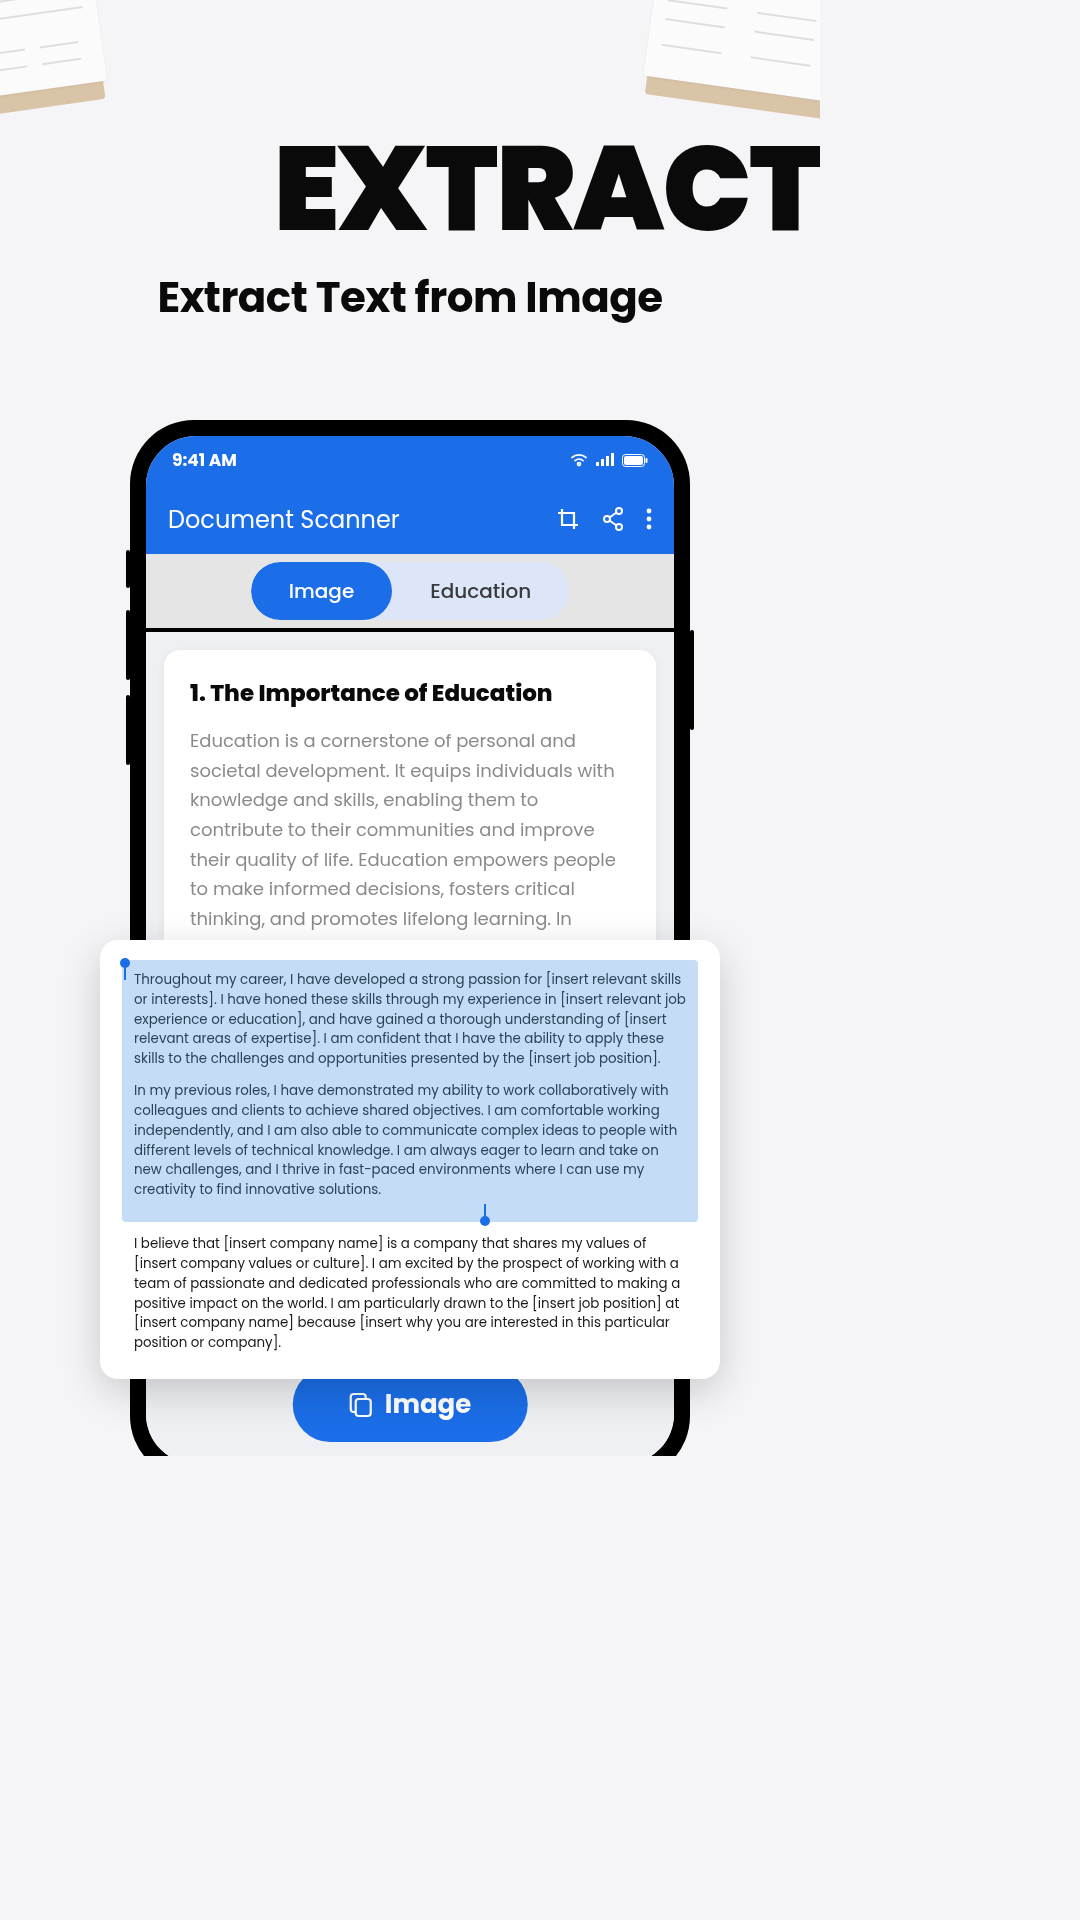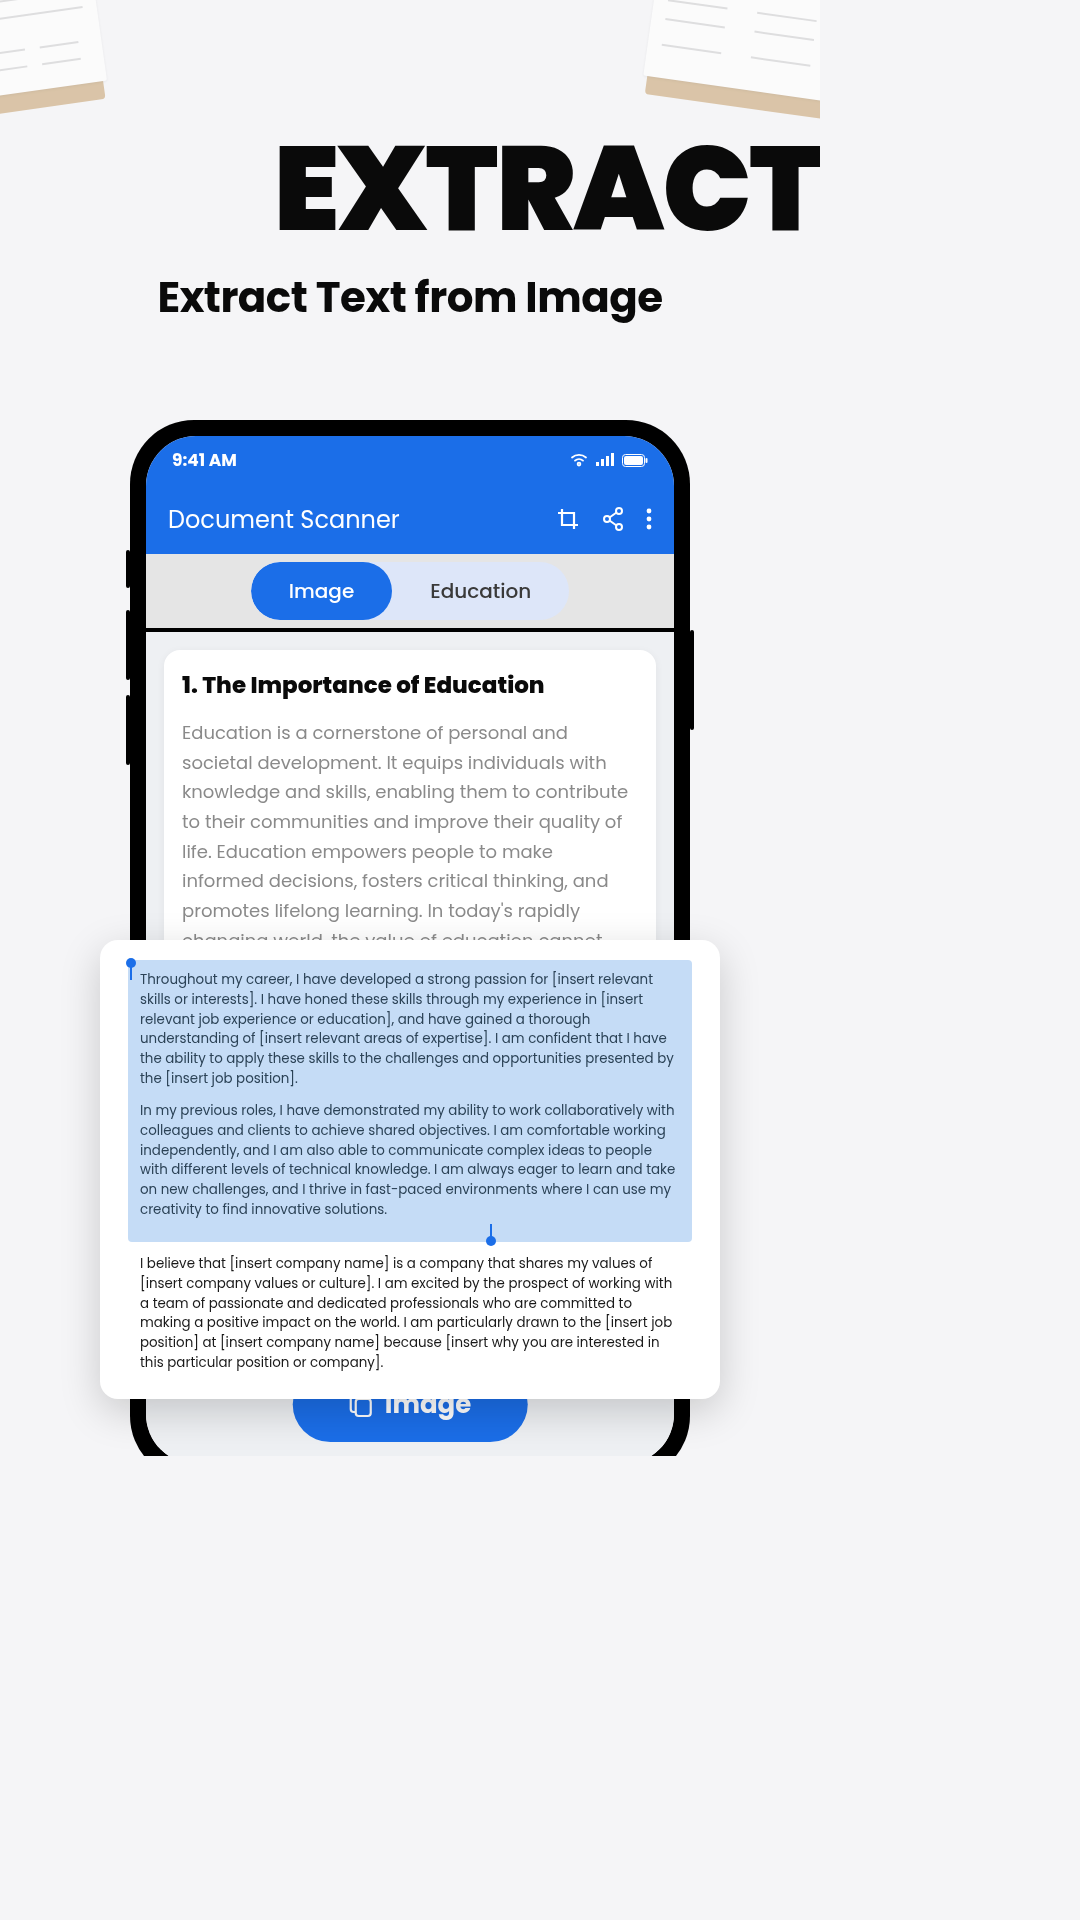--- a/index.html
+++ b/index.html
@@ -26,25 +26,25 @@
 .status-time{font-weight:700;font-size:17px}
 .status-icons{display:flex;gap:8px;align-items:center}
 .app-bar{background:#1b6ee8;height:70px;display:flex;align-items:center;justify-content:space-between;padding:0 22px;flex-shrink:0}
 .app-title{color:#fff;font-weight:400;font-size:24px}
 .app-actions{display:flex;gap:22px;align-items:center}
 .tab-row{background:#e5e5e5;height:78px;display:flex;align-items:center;justify-content:center;border-bottom:4px solid #000;flex-shrink:0}
 .seg{display:flex;background:#dde6f9;border-radius:40px;overflow:hidden}
 .seg-item{padding:14px 38px;font-size:20px;font-weight:500;color:#3a3a3a;cursor:pointer}
 .seg-item.active{background:#1b6ee8;color:#fff;border-radius:40px}
 .content{flex:1;background:#eef0f3;padding:18px;overflow:hidden;position:relative}
-.card{background:#fff;border-radius:16px;padding:18px;box-shadow:0 2px 8px rgba(0,0,0,0.06)}
+.card{background:#fff;border-radius:16px;padding:26px;box-shadow:0 2px 8px rgba(0,0,0,0.06)}
 .card-title{font-size:23px;font-weight:800;color:#0a0a0a;margin-bottom:16px}
 .card-body{font-size:18px;line-height:1.65;color:#8a8a8a}
 .copy-btn{position:absolute;bottom:22px;left:50%;transform:translateX(-50%);background:#1b6ee8;color:#fff;border:none;border-radius:40px;padding:18px 56px;font-size:26px;font-weight:700;display:flex;align-items:center;gap:12px;cursor:pointer}
-.overlay-card{position:absolute;top:940px;left:50%;transform:translateX(-50%);width:620px;background:#fff;border-radius:18px;box-shadow:0 12px 40px rgba(0,0,0,0.18);padding:20px 28px 26px;z-index:50}
+.overlay-card{position:absolute;top:940px;left:50%;transform:translateX(-50%);width:620px;background:#fff;border-radius:18px;box-shadow:0 12px 40px rgba(0,0,0,0.18);padding:20px 22px 26px;z-index:50}
 .sel-block{background:#c5dcf6;border-radius:4px;padding:10px 12px;position:relative}
 .sel-text{font-size:13.4px;line-height:1.48;color:#2b4256}
 .sel-text p{margin-bottom:12px}
 .sel-handle{position:absolute;width:10px;height:10px;background:#1b6ee8;border-radius:50%}
 .sel-handle.start{top:-2px;left:-2px}
 .sel-handle.start::after{content:'';position:absolute;left:4px;top:8px;width:2px;height:14px;background:#1b6ee8}
 .sel-handle.end{bottom:-4px;left:358px}
 .sel-handle.end::before{content:'';position:absolute;left:4px;bottom:8px;width:2px;height:14px;background:#1b6ee8}
 .unsel-text{font-size:13.4px;line-height:1.48;color:#1a1a1a;padding:12px 12px 0}
 svg{display:block}

